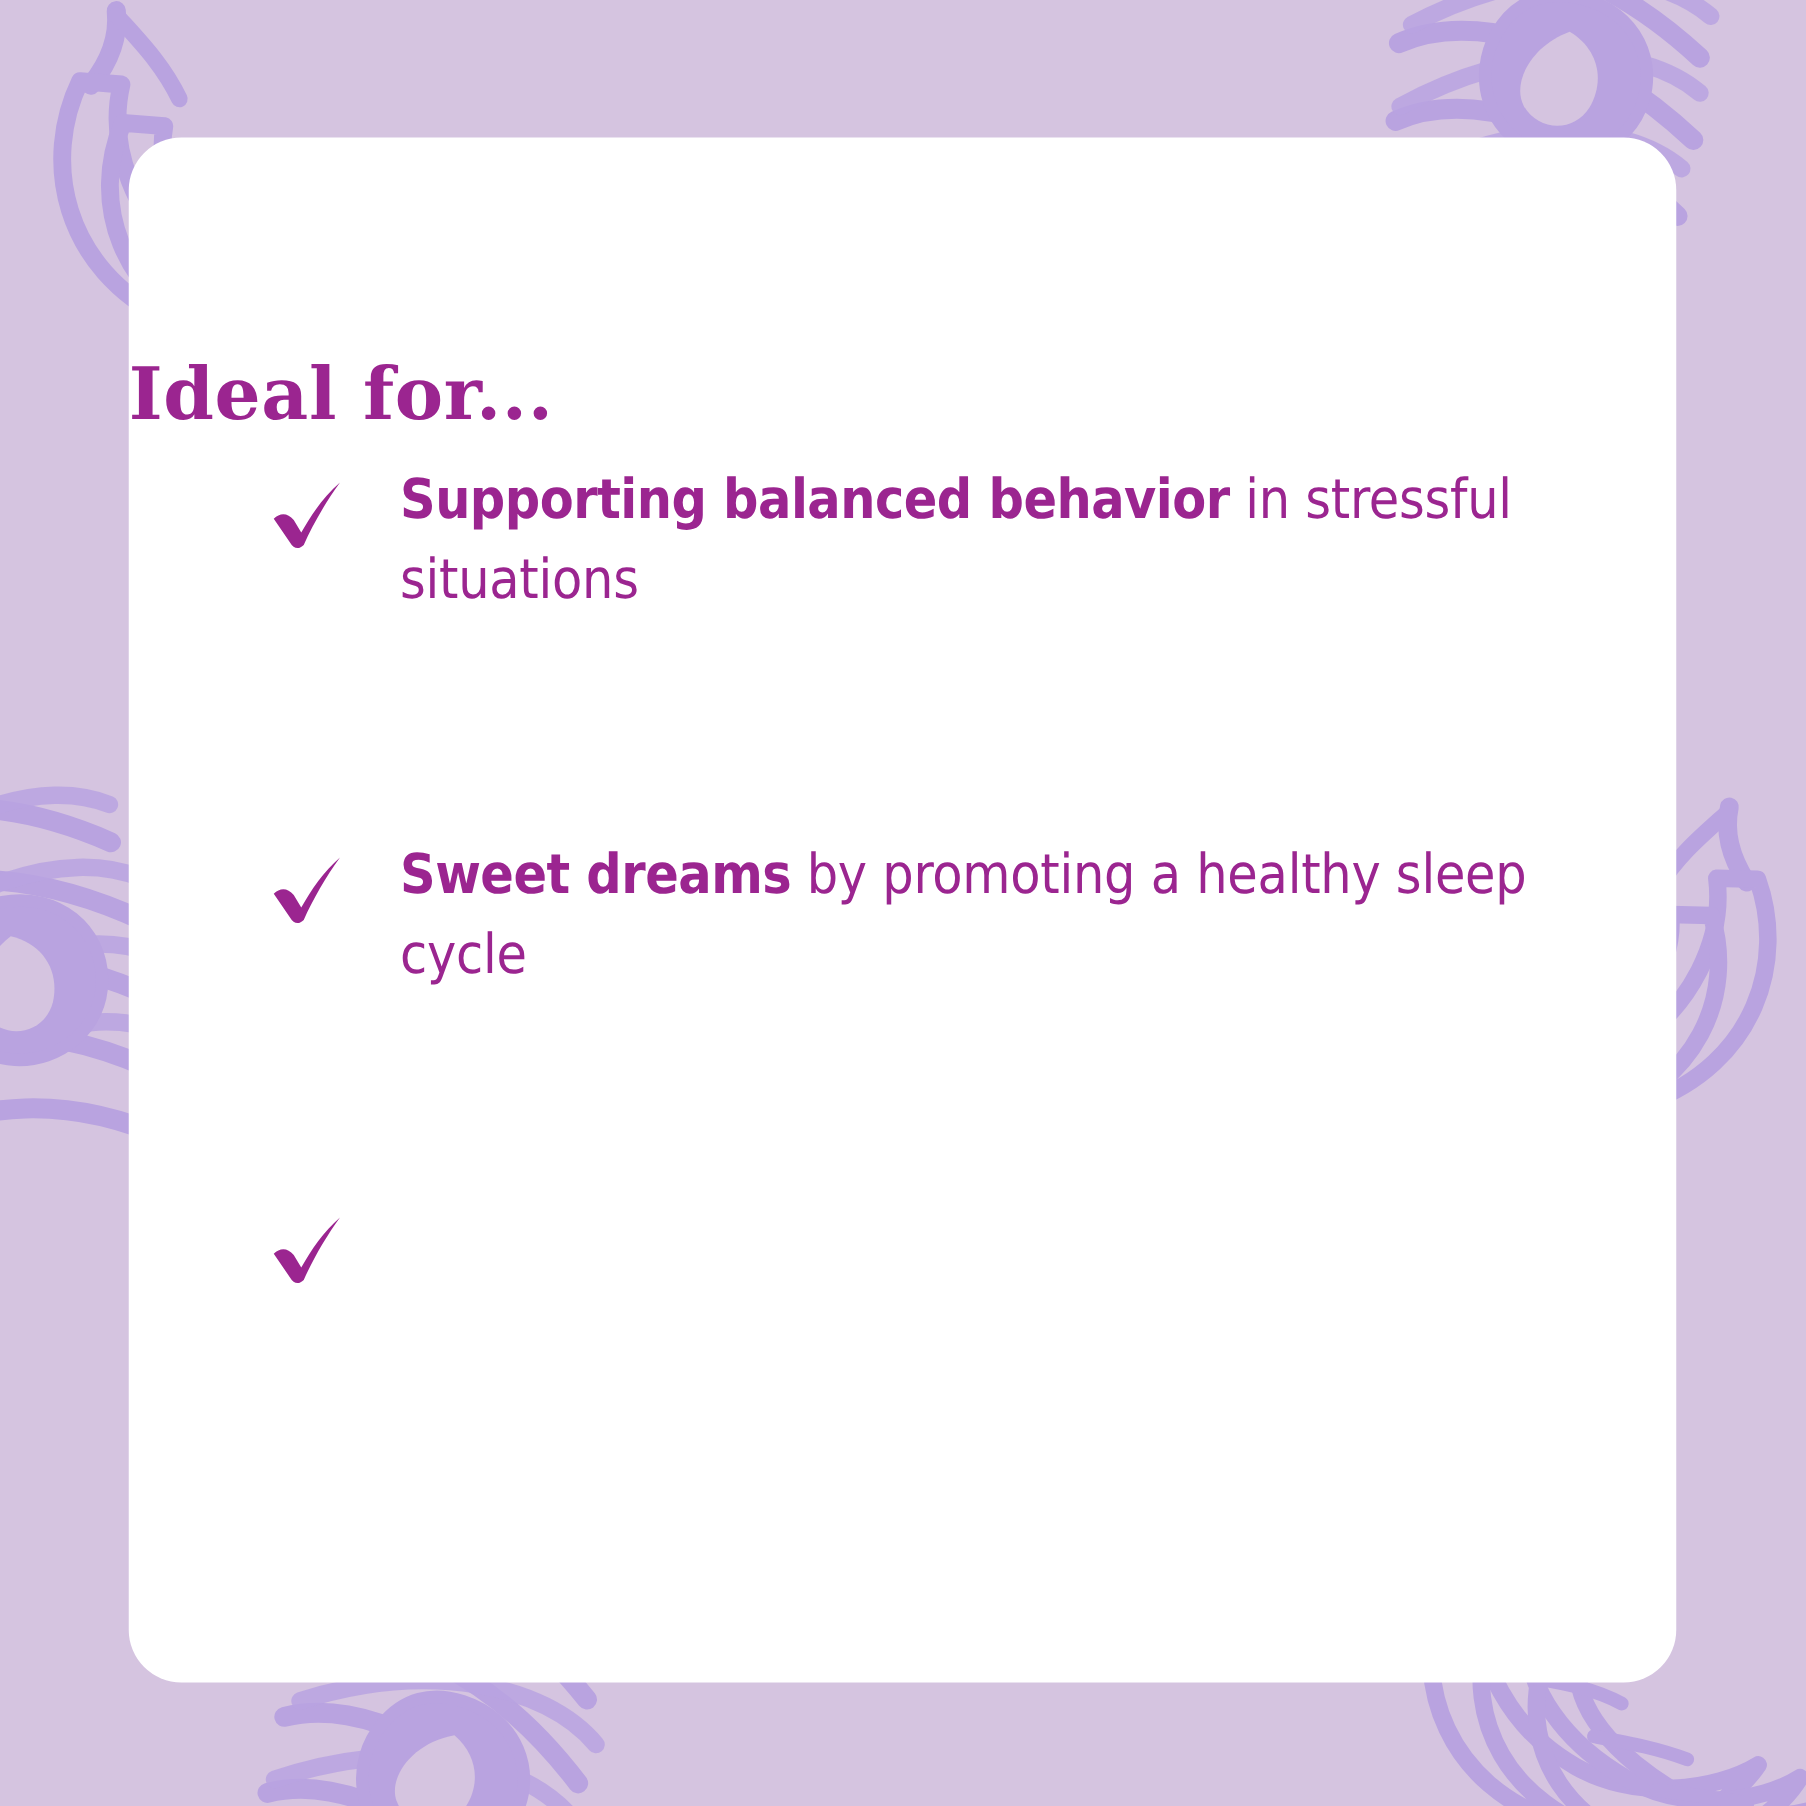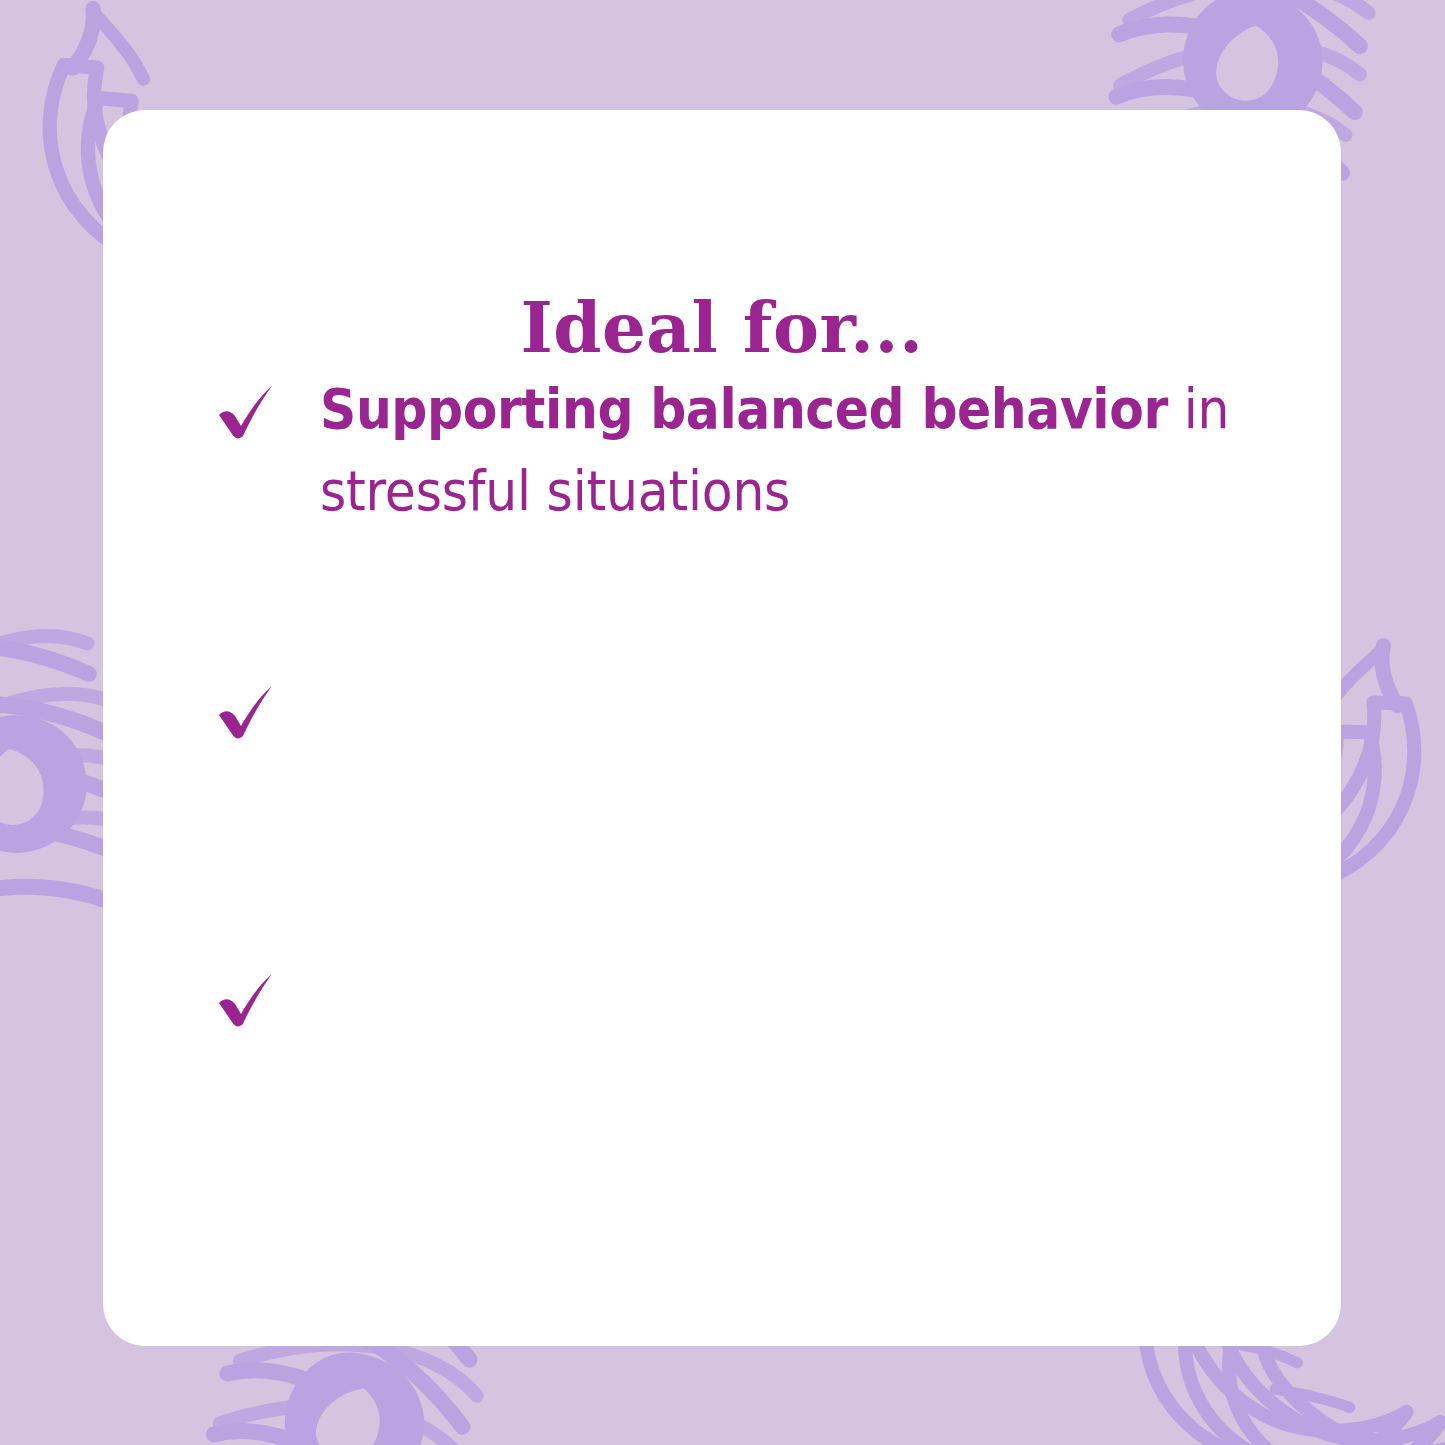--- a/index.html
+++ b/index.html
@@ -38,24 +38,24 @@
     background: #ffffff;
     border-radius: 42px;
     overflow: hidden;
   }
 
   #card-title {
     position: absolute;
     left: 0;
     top: 137px;
     width: 100%;
-    text-align: center;
+    text-align: left;
     font-family: "DejaVu Serif", "Liberation Serif", serif;
     font-weight: 700;
-    font-size: 69px;
+    font-size: 58px;
     line-height: 1;
     letter-spacing: 0.5px;
     color: #9b2590;
     white-space: nowrap;
   }
 
   #benefit-list {
     position: absolute;
     left: 0;
     top: 258px;
@@ -81,21 +81,21 @@
     width: 62px;
     height: 62px;
   }
 
   .benefit-text {
     flex: 1 1 auto;
     padding-top: 0;
     color: #9b2590;
     font-family: "DejaVu Sans Condensed", "DejaVu Sans", "Liberation Sans", sans-serif;
     font-stretch: condensed;
-    font-size: 56px;
+    font-size: 44px;
     line-height: 1.46;
     font-weight: 400;
     letter-spacing: -0.2px;
   }
   .benefit-text .lead {
     font-weight: 700;
     letter-spacing: -0.4px;
   }
 </style>
 </head>
@@ -193,20 +193,23 @@
         </div>
       </div>
 
       <div class="benefit-row row-2">
         <div class="check-cell">
           <svg class="check-mark" viewBox="0 0 62 62" xmlns="http://www.w3.org/2000/svg" aria-hidden="true">
             <path d="M4 33 C 9 28, 15 28, 20 34 L 26 44 C 34 30, 44 15, 57 4
                      C 46 19, 35 38, 28 54 C 24 58, 20 57, 17 52 Z" fill="#9b2590"></path>
           </svg>
         </div>
+        <div class="benefit-text">
+          <span class="lead">Sweet dreams</span><span class="tail"> by promoting a healthy sleep cycle</span>
+        </div>
       </div>
 
       <div class="benefit-row row-3">
         <div class="check-cell">
           <svg class="check-mark" viewBox="0 0 62 62" xmlns="http://www.w3.org/2000/svg" aria-hidden="true">
             <path d="M4 33 C 9 28, 15 28, 20 34 L 26 44 C 34 30, 44 15, 57 4
                      C 46 19, 35 38, 28 54 C 24 58, 20 57, 17 52 Z" fill="#9b2590"></path>
           </svg>
         </div>
       </div>

